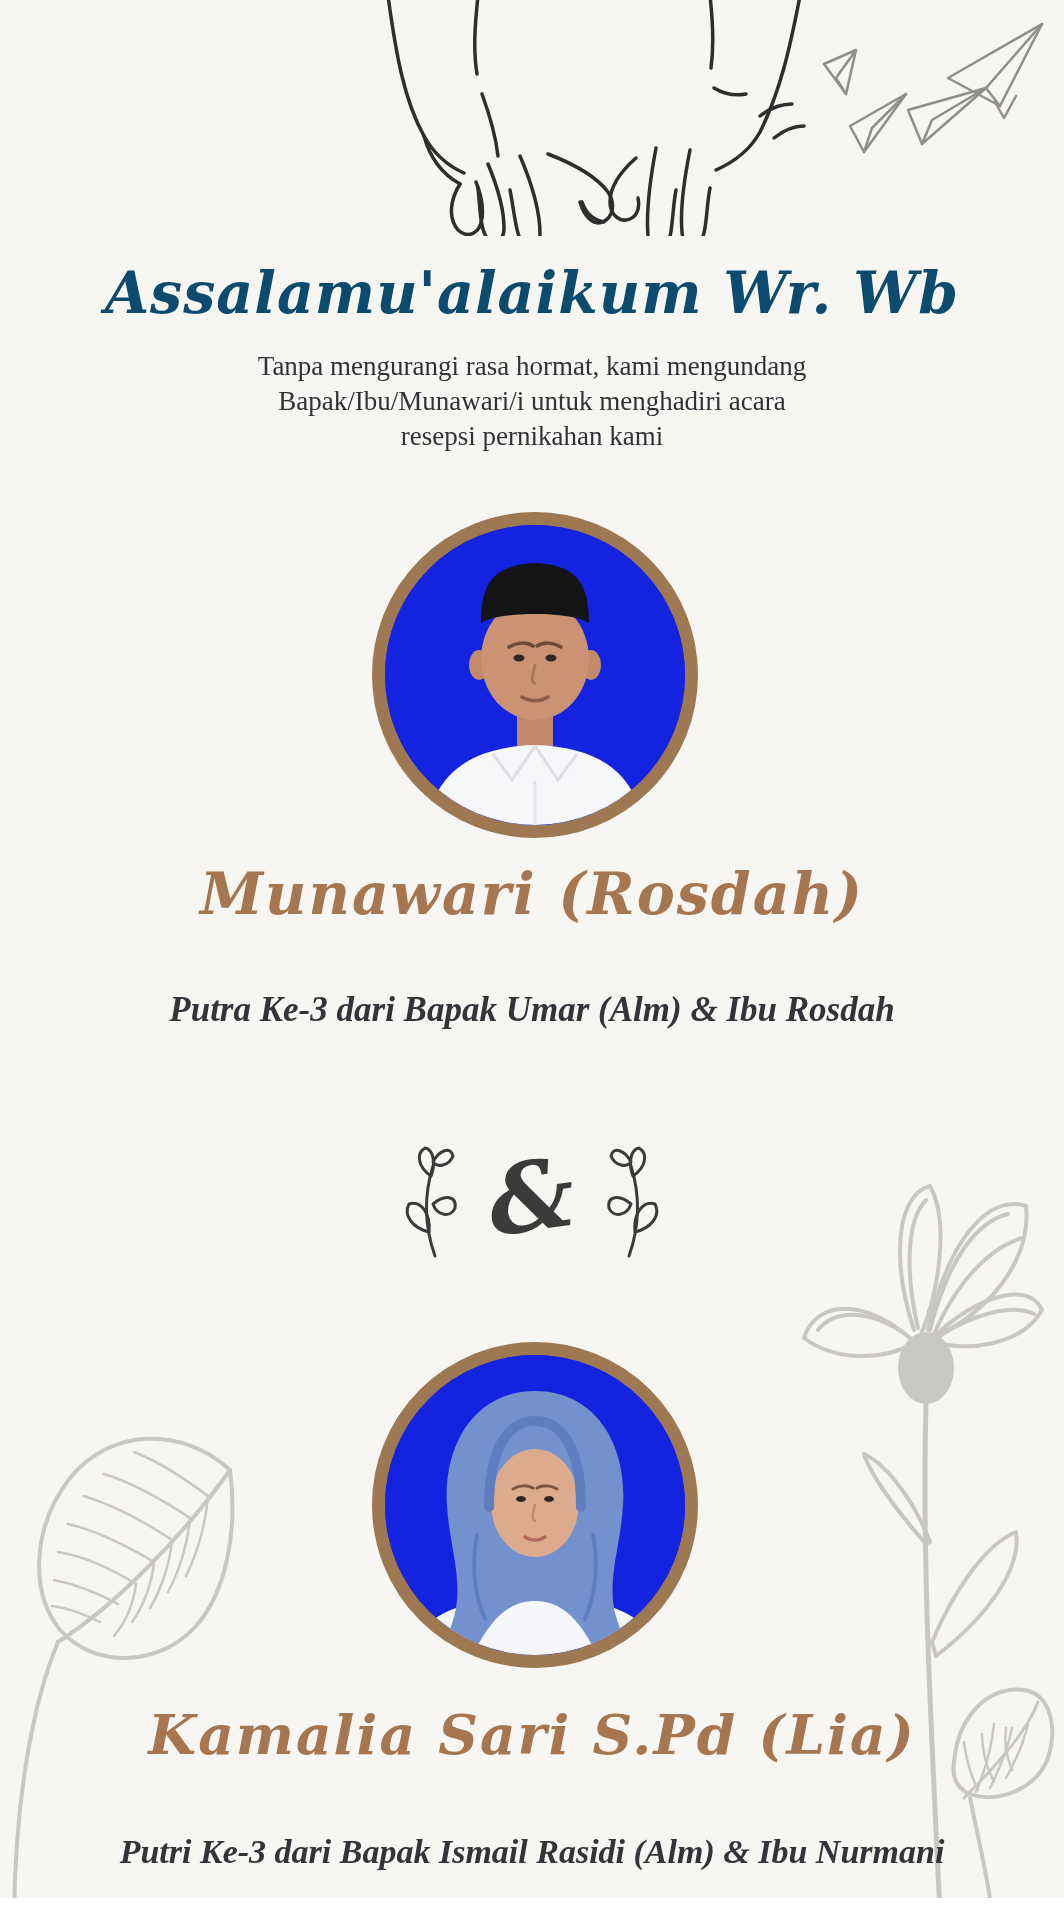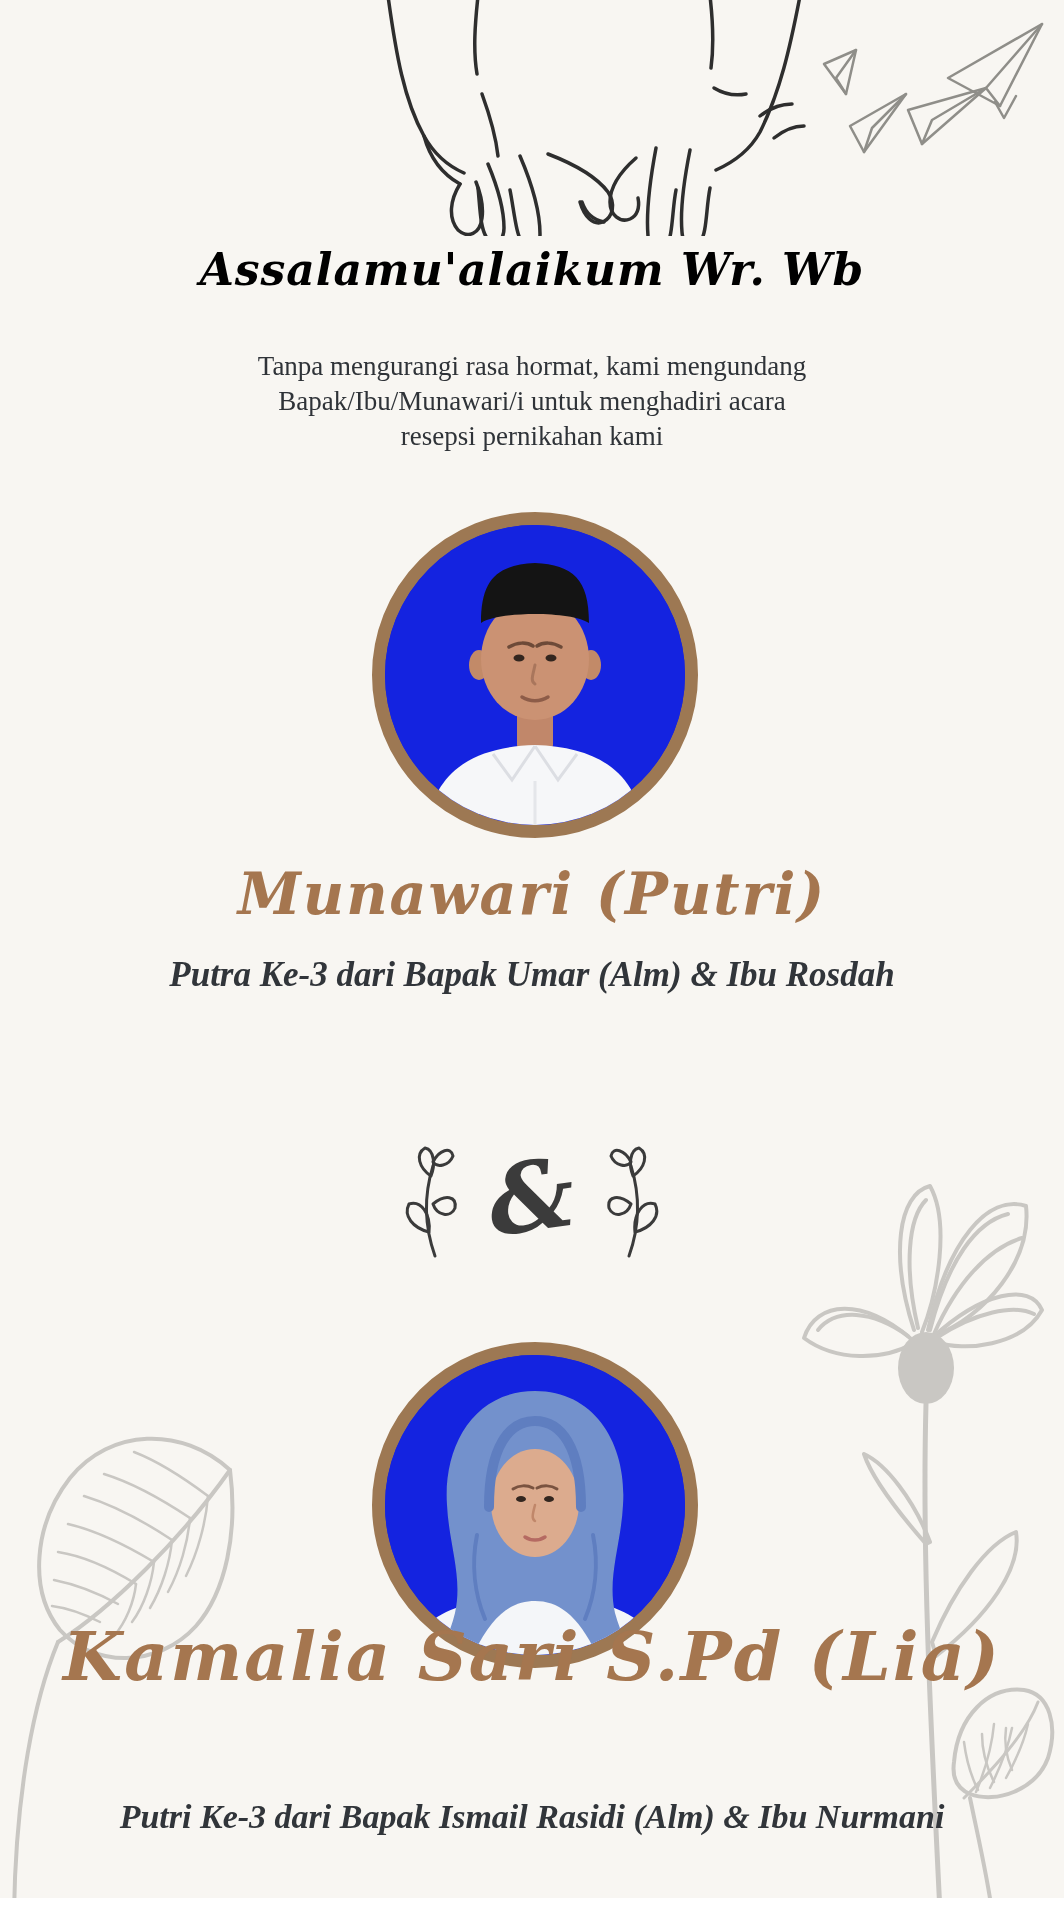--- a/index.html
+++ b/index.html
@@ -5,23 +5,23 @@
   html,body { margin:0; padding:0; background:#e9e7e2; }
   .page {
     position:relative; width:1064px; height:1912px; margin:0 auto;
     background:#f8f6f2; overflow:hidden;
     font-family:"Liberation Serif", serif;
   }
   .deco { position:absolute; }
   .deco svg { display:block; }
 
   .greeting {
-    position:absolute; top:244px; left:0; width:100%; text-align:center;
+    position:absolute; top:259px; left:0; width:100%; text-align:center;
     font-family:"DejaVu Serif", serif; font-style:italic; font-weight:700;
-    font-size:44px; letter-spacing:1px; color:#000000;
+    font-size:57px; letter-spacing:1px; color:#0c4a6e;
   }
   .intro {
     position:absolute; top:349px; left:0; width:100%; text-align:center;
     font-family:"Liberation Serif", serif; font-size:27px; line-height:35px;
     color:#2f3338;
   }
   .photo-frame {
     position:absolute; left:372px; width:326px; height:326px;
     border:13px solid #9d7853; border-radius:50%;
     box-sizing:border-box; overflow:hidden; background:#1423e0;
@@ -29,26 +29,27 @@
   .photo-frame svg { display:block; width:100%; height:100%; }
   .groom-frame { top:512px; }
   .bride-frame { top:1342px; }
 
   .name-script {
     position:absolute; left:0; width:100%; text-align:center;
     font-family:"DejaVu Serif", serif; font-style:italic; font-weight:700;
     color:#a5764f; letter-spacing:2px;
   }
   .groom-name { top:860px; font-size:57px; }
-  .bride-name { top:1616px; font-size:68px; }
+  .bride-name { top:1702px; font-size:55px; }
 
   .parents {
     position:absolute; left:0; width:100%; text-align:center;
     font-family:"Liberation Serif", serif; font-style:italic; font-weight:700;
     color:#31353a;
+    margin-top:35px;
   }
   .groom-parents { top:955px; font-size:35px; }
   .bride-parents { top:1798px; font-size:34px; }
 
   .amp-row {
     position:absolute; top:1140px; left:0; width:100%;
     display:flex; align-items:center; justify-content:center; gap:22px;
   }
   .amp-char {
     font-family:"DejaVu Serif", serif; font-style:italic; font-weight:700;
@@ -183,21 +184,21 @@
       <path d="M96,98 C96,54 112,40 150,38 C188,40 204,54 204,98 C186,86 114,86 96,98 Z" fill="#141414"></path>
       <path d="M124,122 C132,117 142,117 148,121" stroke="#6d4a38" stroke-width="3.5" fill="none" stroke-linecap="round"></path>
       <path d="M152,121 C158,117 168,117 176,122" stroke="#6d4a38" stroke-width="3.5" fill="none" stroke-linecap="round"></path>
       <ellipse cx="134" cy="133" rx="5.5" ry="3.5" fill="#33261f"></ellipse>
       <ellipse cx="166" cy="133" rx="5.5" ry="3.5" fill="#33261f"></ellipse>
       <path d="M150,140 C148,150 145,156 150,159" stroke="#a9765c" stroke-width="3" fill="none" stroke-linecap="round"></path>
       <path d="M137,172 C145,177 155,177 163,172" stroke="#8d5c48" stroke-width="3.5" fill="none" stroke-linecap="round"></path>
     </svg>
   </div>
 
-  <div class="name-script groom-name">Munawari (Putri)</div>
+  <div class="name-script groom-name">Munawari (Rosdah)</div>
   <div class="parents groom-parents">Putra Ke-3 dari Bapak Umar (Alm) &amp; Ibu Rosdah</div>
 
   <div class="amp-row">
     <span class="deco-inline">
       <svg width="72" height="118" viewBox="0 0 72 118">
         <g stroke="#3b3b3b" stroke-width="3" fill="none" stroke-linecap="round" stroke-linejoin="round">
           <path d="M40,116 C30,88 28,58 38,26"></path>
           <path d="M34,92 C18,88 8,76 14,64 C26,60 36,74 34,92 Z"></path>
           <path d="M38,64 C50,54 62,56 60,68 C56,78 42,76 38,64 Z"></path>
           <path d="M36,36 C24,28 20,14 30,8 C40,10 40,26 36,36 Z"></path>

